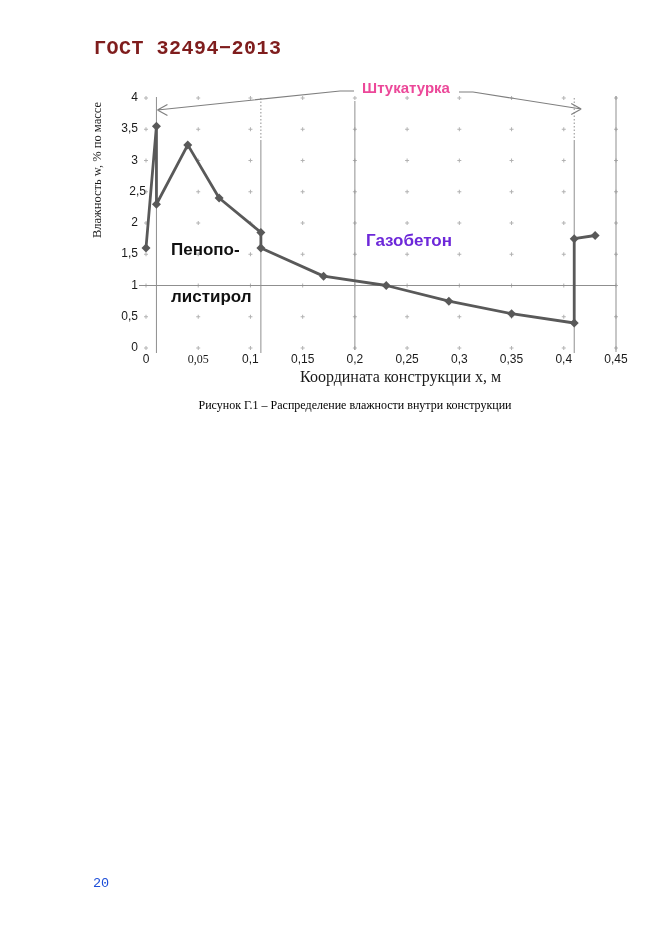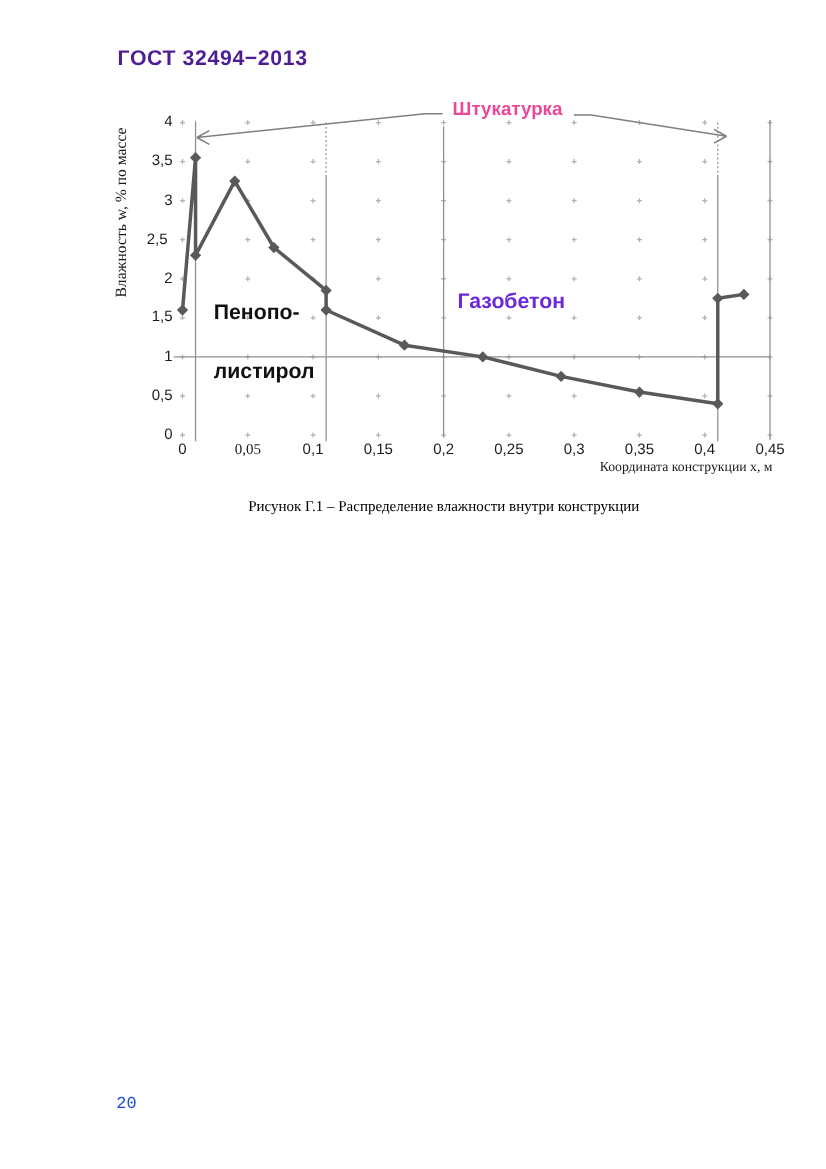--- a/index.html
+++ b/index.html
@@ -1,37 +1,37 @@
 <!DOCTYPE html>
 <html><head>
 <meta charset="utf-8">
 <style>
   html,body{margin:0;padding:0;background:#ffffff;}
   body{width:661px;height:935px;position:relative;overflow:hidden;
        font-family:"Liberation Serif",serif;color:#000;}
   #page{position:absolute;inset:0;background:#fff;}
 
   .gost-header{position:absolute;left:94px;top:37px;
-       font-family:Liberation Sans, sans-serif;font-weight:bold;font-size:17px;
-       letter-spacing:.5px;color:#4c1d95;}
+       font-family:Liberation Mono, monospace;font-weight:bold;font-size:20px;
+       letter-spacing:.5px;color:#7f1d1d;}
 
   #chart-area{position:absolute;left:0;top:0;width:661px;height:400px;}
   #chart-svg{position:absolute;left:0;top:0;}
   #chart-labels{position:absolute;left:0;top:0;width:661px;height:400px;pointer-events:none;}
 
   .xtick{position:absolute;width:44px;text-align:center;
        font-family:"Liberation Sans",sans-serif;font-size:12px;color:#1a1a1a;}
   .ytick{position:absolute;width:40px;text-align:right;
        font-family:"Liberation Sans",sans-serif;font-size:12px;color:#1a1a1a;}
 
   .y-axis-title{position:absolute;left:97px;top:170px;
        transform:translate(-50%,-50%) rotate(-90deg);white-space:nowrap;
        font-family:"Liberation Serif",serif;font-size:12.5px;color:#1a1a1a;}
-  .x-axis-title{position:absolute;left:300px;top:368px;width:318px;text-align:right;
-       font-family:"Liberation Serif",serif;font-size:11px;color:#1a1a1a;}
+  .x-axis-title{position:absolute;left:300px;top:368px;width:318px;text-align:left;
+       font-family:"Liberation Serif",serif;font-size:16px;color:#1a1a1a;}
 
   .ann-shtukaturka{position:absolute;left:406px;top:79px;transform:translateX(-50%);
        font-family:"Liberation Sans",sans-serif;font-weight:bold;font-size:15px;color:#ec4899;}
   .ann-penop{position:absolute;left:171px;top:215px;
        font-family:"Liberation Sans",sans-serif;font-weight:bold;font-size:17px;
        line-height:25px;color:#111;}
   .ann-penop span{display:block;margin-top:22px;}
   .ann-gazobeton{position:absolute;left:366px;top:231px;
        font-family:"Liberation Sans",sans-serif;font-weight:bold;font-size:17px;color:#6d28d9;}
 
@@ -184,21 +184,21 @@
         <div class="xtick" style="left: 385.111px; top: 352px;">0,25</div>
         <div class="xtick" style="left: 437.333px; top: 352px;">0,3</div>
         <div class="xtick" style="left: 489.556px; top: 352px;">0,35</div>
         <div class="xtick" style="left: 541.778px; top: 352px;">0,4</div>
         <div class="xtick" style="left: 594px; top: 352px;">0,45</div>
         <div class="ytick" style="left: 98px; top: 340px;">0</div>
         <div class="ytick" style="left: 98px; top: 308.75px;">0,5</div>
         <div class="ytick" style="left: 98px; top: 277.5px;">1</div>
         <div class="ytick" style="left: 98px; top: 246.25px;">1,5</div>
         <div class="ytick" style="left: 98px; top: 215px;">2</div>
-        <div class="ytick" style="left: 94px; top: 183.75px;">2,5</div>
+        <div class="ytick" style="left: 106px; top: 183.75px;">2,5</div>
         <div class="ytick" style="left: 98px; top: 152.5px;">3</div>
         <div class="ytick" style="left: 98px; top: 121.25px;">3,5</div>
         <div class="ytick" style="left: 98px; top: 90px;">4</div>
       </div>
   </div>
 
   <div class="figure-caption">Рисунок Г.1 – Распределение влажности внутри конструкции</div>
 
   <div class="page-number">20</div>
 </div>

